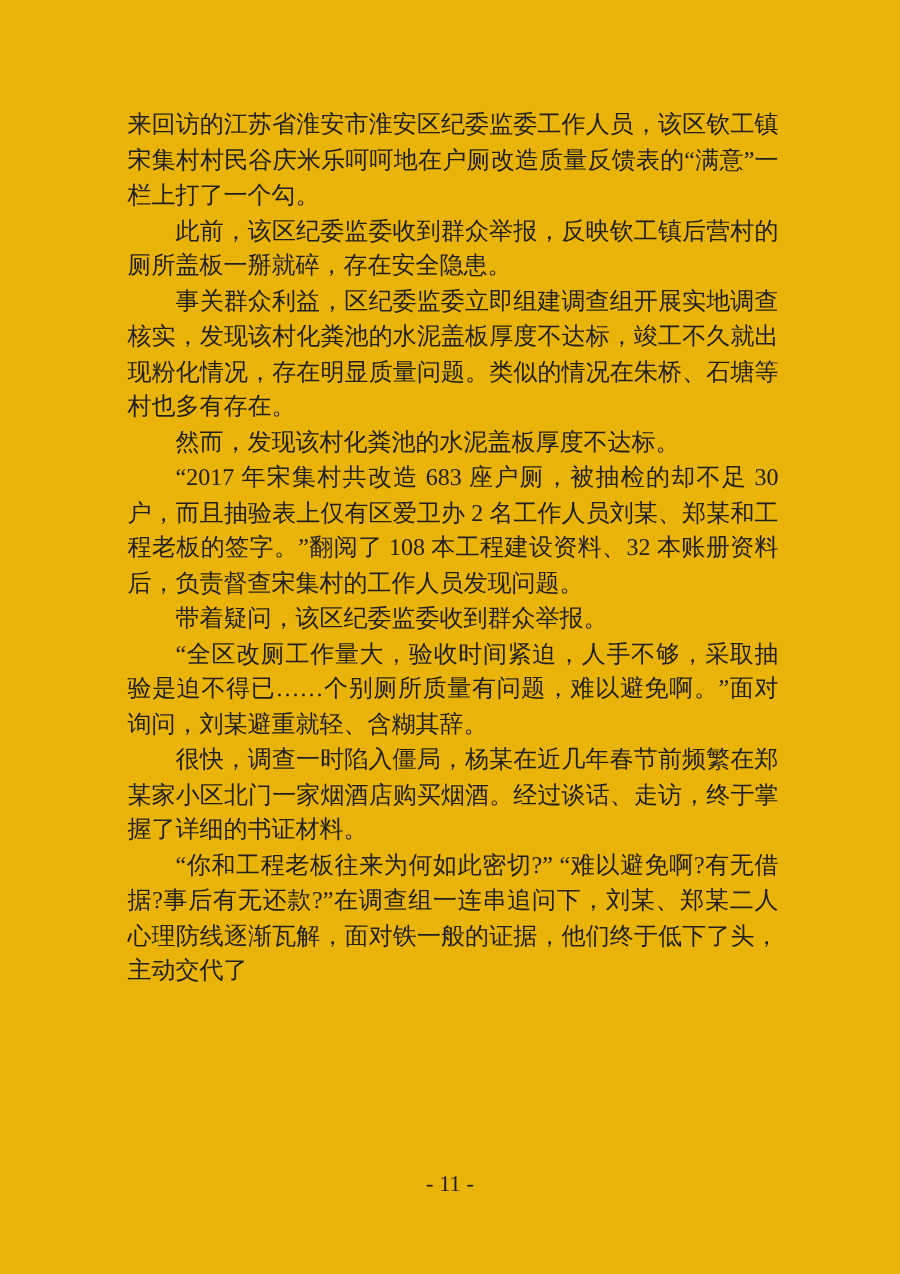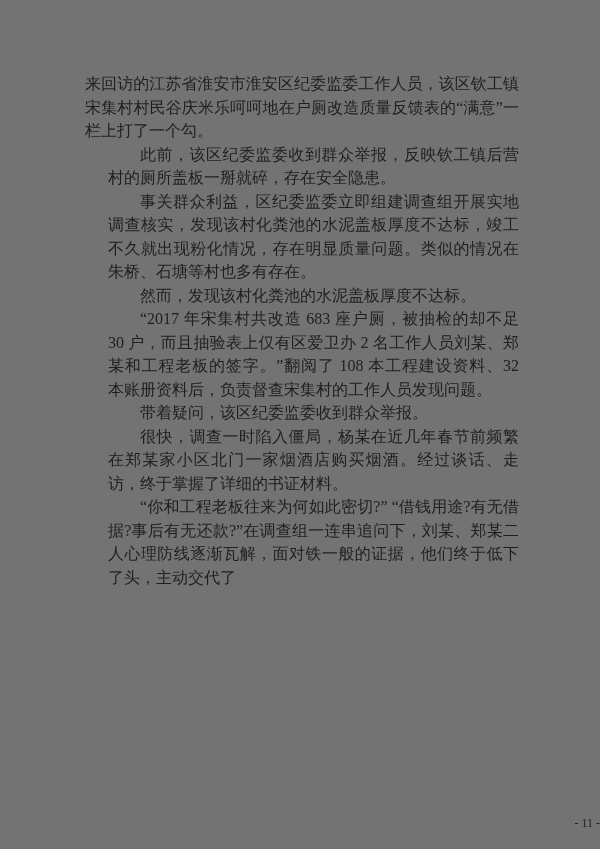--- a/index.html
+++ b/index.html
@@ -4,61 +4,61 @@
 <style>
   html, body {
     margin: 0;
     padding: 0;
     background: #ffffff;
   }
   .page {
     position: relative;
     width: 600px;
     height: 849px;
-    background: #737373;
+    background: #eab308;
     overflow: hidden;
     font-family: "Liberation Serif", "DejaVu Serif", serif;
     color: #1f1f1f;
   }
   .text-block {
     position: absolute;
     left: 85px;
     top: 72px;
     width: 434px;
     font-size: 16px;
     line-height: 23.5px;
     text-align: justify;
   }
   .text-block p {
     margin: 0;
     padding: 0;
   }
   .text-block p.indent {
     text-indent: 2em;
-    margin-left: 23px;
   }
   .page-number {
     position: absolute;
     left: 0;
-    top: 813px;
+    top: 780px;
     width: 100%;
-    text-align: right;
-    font-size: 12px;
+    text-align: center;
+    font-size: 15px;
     line-height: 20px;
     color: #1f1f1f;
   }
 </style>
 </head>
 <body>
 
 <div class="page">
   <div class="text-block">
     <p>来回访的江苏省淮安市淮安区纪委监委工作人员，该区钦工镇宋集村村民谷庆米乐呵呵地在户厕改造质量反馈表的“满意”一栏上打了一个勾。</p>
     <p class="indent">此前，该区纪委监委收到群众举报，反映钦工镇后营村的厕所盖板一掰就碎，存在安全隐患。</p>
     <p class="indent">事关群众利益，区纪委监委立即组建调查组开展实地调查核实，发现该村化粪池的水泥盖板厚度不达标，竣工不久就出现粉化情况，存在明显质量问题。类似的情况在朱桥、石塘等村也多有存在。</p>
     <p class="indent">然而，发现该村化粪池的水泥盖板厚度不达标。</p>
     <p class="indent">“2017 年宋集村共改造 683 座户厕，被抽检的却不足 30 户，而且抽验表上仅有区爱卫办 2 名工作人员刘某、郑某和工程老板的签字。”翻阅了 108 本工程建设资料、32 本账册资料后，负责督查宋集村的工作人员发现问题。</p>
     <p class="indent">带着疑问，该区纪委监委收到群众举报。</p>
+    <p class="indent">“全区改厕工作量大，验收时间紧迫，人手不够，采取抽验是迫不得已……个别厕所质量有问题，难以避免啊。”面对询问，刘某避重就轻、含糊其辞。</p>
     <p class="indent">很快，调查一时陷入僵局，杨某在近几年春节前频繁在郑某家小区北门一家烟酒店购买烟酒。经过谈话、走访，终于掌握了详细的书证材料。</p>
-    <p class="indent">“你和工程老板往来为何如此密切?” “借钱用途?有无借据?事后有无还款?”在调查组一连串追问下，刘某、郑某二人心理防线逐渐瓦解，面对铁一般的证据，他们终于低下了头，主动交代了</p>
+    <p class="indent">“你和工程老板往来为何如此密切?” “难以避免啊?有无借据?事后有无还款?”在调查组一连串追问下，刘某、郑某二人心理防线逐渐瓦解，面对铁一般的证据，他们终于低下了头，主动交代了</p>
   </div>
   <div class="page-number">- 11 -</div>
 </div>
 
 </body></html>

